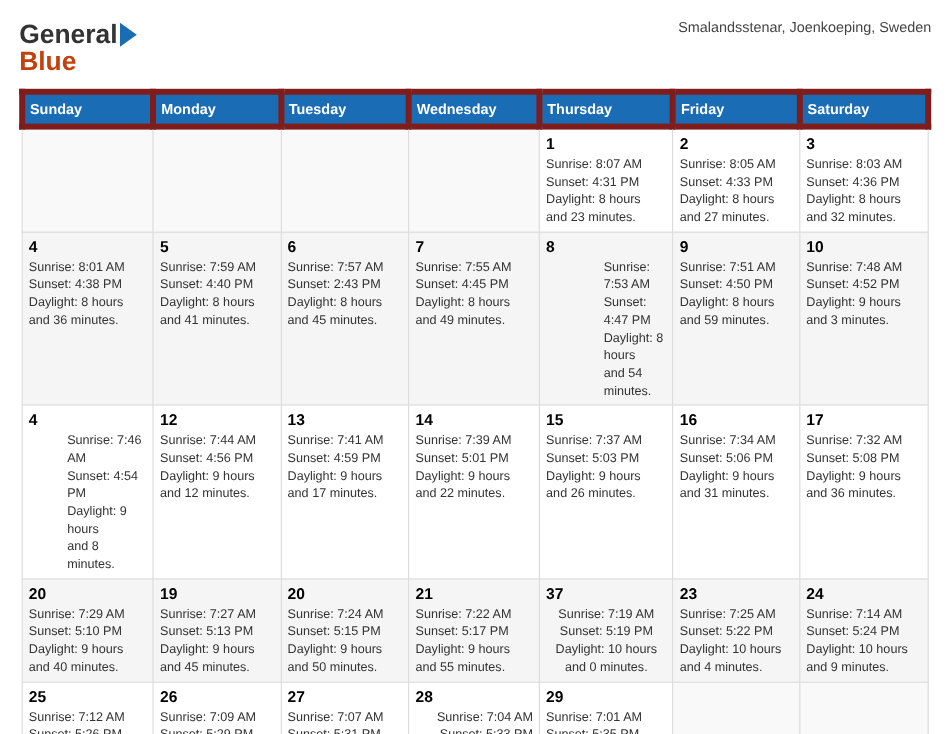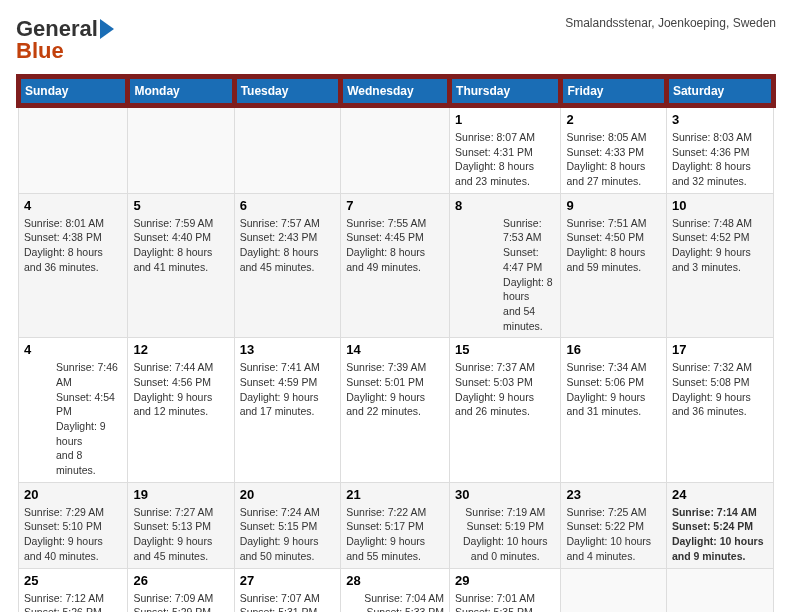--- a/index.html
+++ b/index.html
@@ -274,36 +274,36 @@
 and 50 minutes.</div>
         </td>
         <td>
           <span class="day-num">21</span>
           <div class="day-info" style="white-space: pre-line;">Sunrise: 7:22 AM
 Sunset: 5:17 PM
 Daylight: 9 hours
 and 55 minutes.</div>
         </td>
         <td>
-          <span class="day-num">30</span>
+          <span class="day-num">37</span>
           <div class="day-info" style="white-space: pre-line; text-align: center;">Sunrise: 7:19 AM
 Sunset: 5:19 PM
 Daylight: 10 hours
 and 0 minutes.</div>
         </td>
         <td>
           <span class="day-num">23</span>
           <div class="day-info" style="white-space: pre-line;">Sunrise: 7:25 AM
 Sunset: 5:22 PM
 Daylight: 10 hours
 and 4 minutes.</div>
         </td>
         <td>
           <span class="day-num">24</span>
-          <div class="day-info" style="white-space: pre-line; font-weight: bold;">Sunrise: 7:14 AM
+          <div class="day-info" style="white-space: pre-line;">Sunrise: 7:14 AM
 Sunset: 5:24 PM
 Daylight: 10 hours
 and 9 minutes.</div>
         </td>
       </tr>
       <tr>
         <td>
           <span class="day-num">25</span>
           <div class="day-info" style="white-space: pre-line;">Sunrise: 7:12 AM
 Sunset: 5:26 PM

